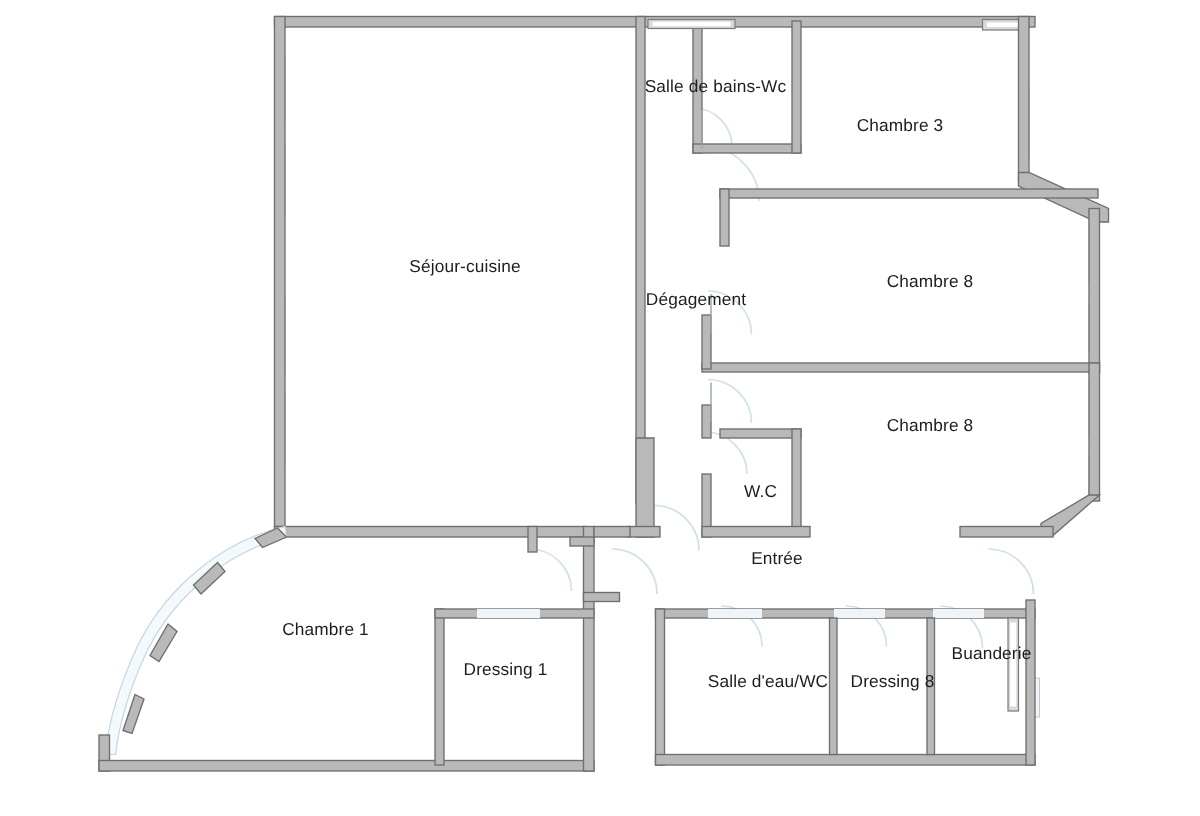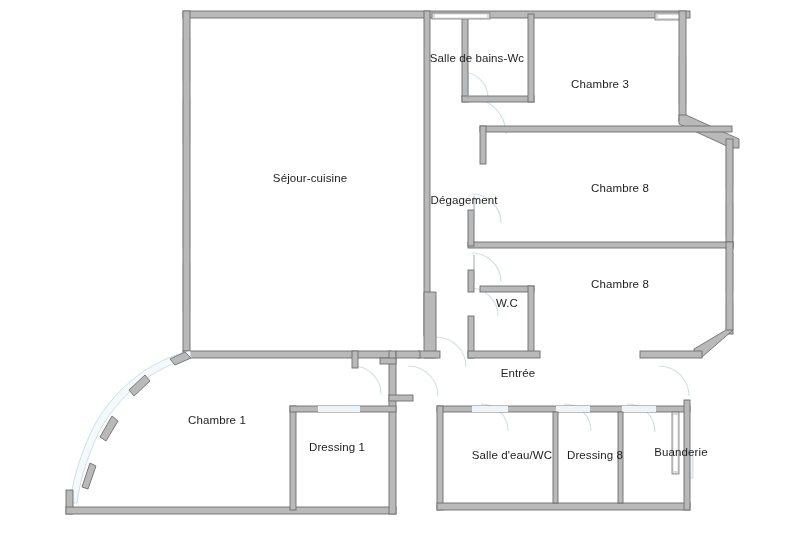--- a/index.html
+++ b/index.html
@@ -168,21 +168,21 @@
     </g>
 
   </svg>
 
   <div class="room-label" style="left:310px; top:178px;">Séjour-cuisine</div>
   <div class="room-label" style="left:477px; top:58px;">Salle de bains-Wc</div>
   <div class="room-label" style="left:600px; top:84px;">Chambre 3</div>
   <div class="room-label" style="left:464px; top:200px;">Dégagement</div>
   <div class="room-label" style="left:620px; top:188px;">Chambre 8</div>
   <div class="room-label" style="left:620px; top:284px;">Chambre 8</div>
-  <div class="room-label" style="left:507px; top:303px;">W.C</div>
+  <div class="room-label" style="left:507px; top:328px;">W.C</div>
   <div class="room-label" style="left:518px; top:373px;">Entrée</div>
   <div class="room-label" style="left:217px; top:420px;">Chambre 1</div>
   <div class="room-label" style="left:337px; top:447px;">Dressing 1</div>
   <div class="room-label" style="left:512px; top:455px;">Salle d'eau/WC</div>
   <div class="room-label" style="left:595px; top:455px;">Dressing 8</div>
-  <div class="room-label" style="left:661px; top:452px;margin-left:20px;">Buanderie</div>
+  <div class="room-label" style="left:661px; top:436px;">Buanderie</div>
 
 </div>
 
 </body></html>

